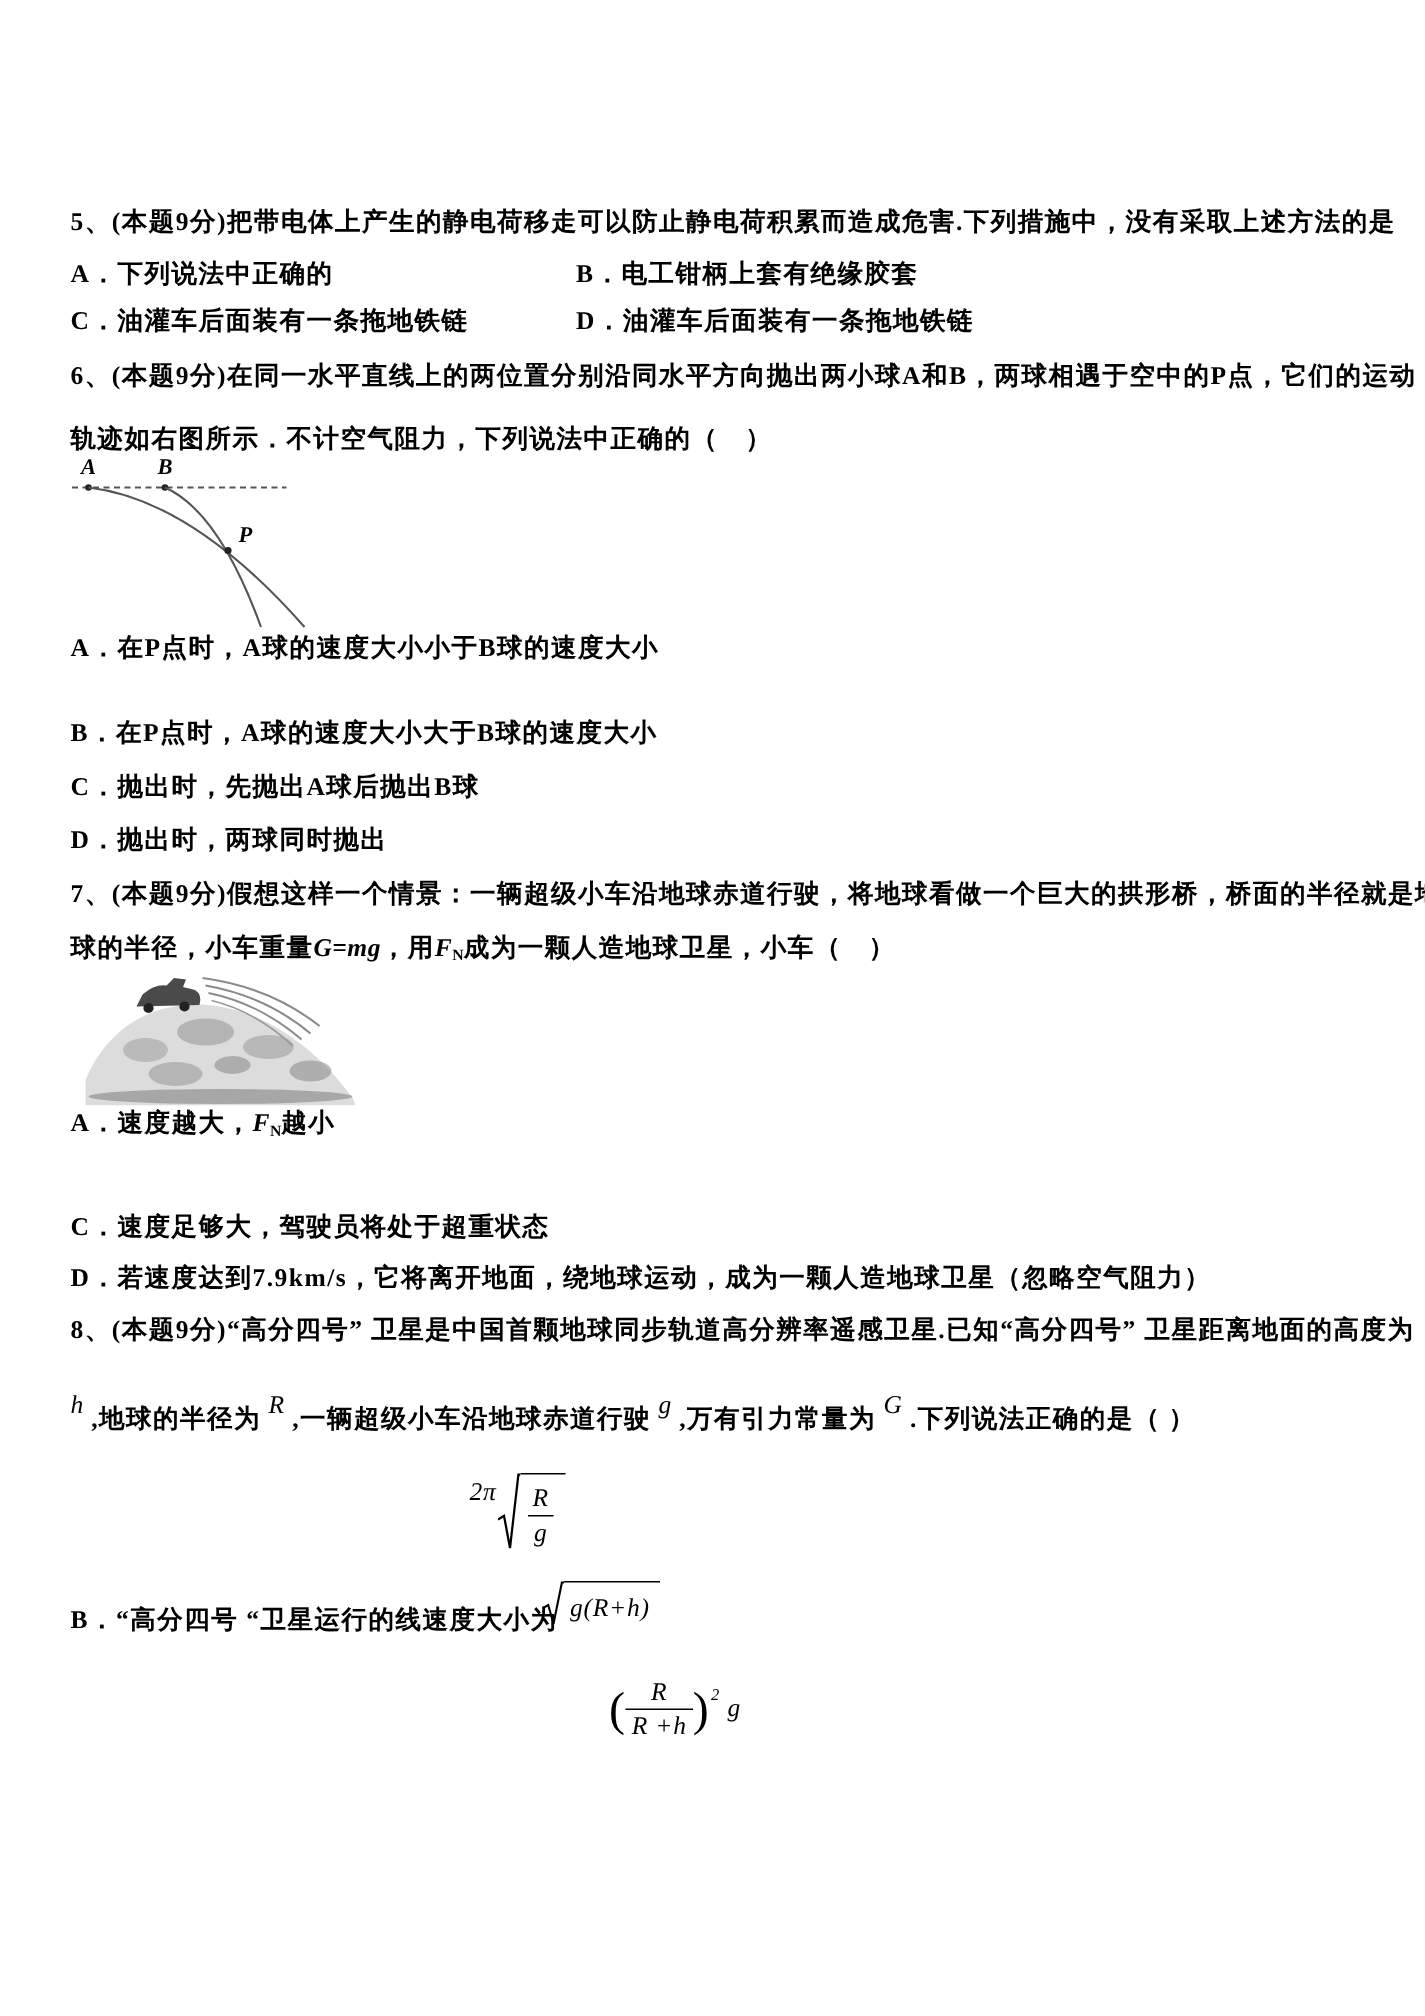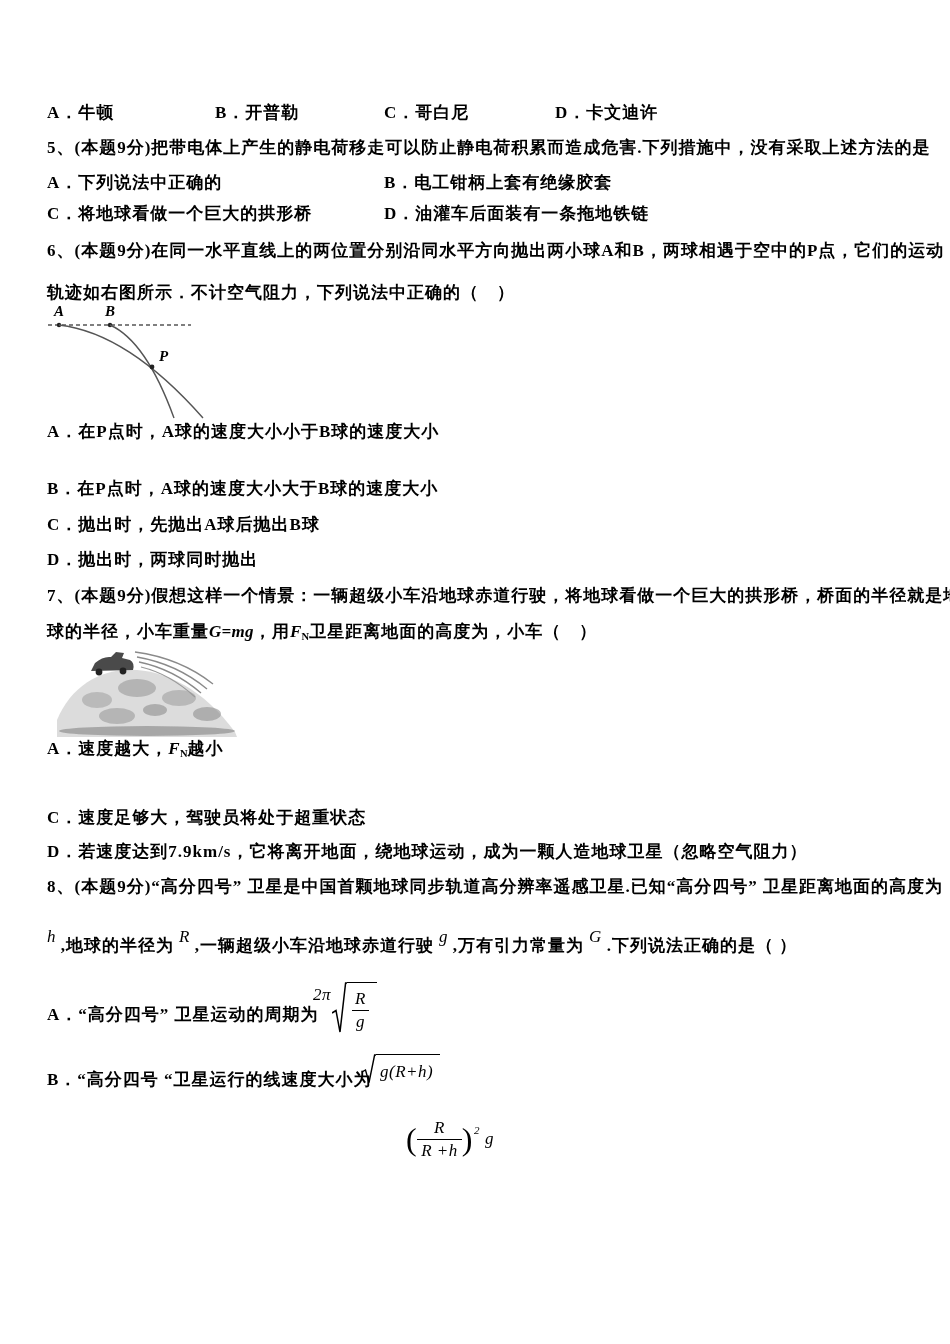--- a/index.html
+++ b/index.html
@@ -26,30 +26,27 @@
   .paren { font-size:32px; font-style:normal; font-weight:normal; line-height:0.9; }
   .exp { font-size:11px; align-self:flex-start; margin-top:6px; margin-left:1px; }
   .tail { margin-left:5px; }
   svg text { font-family:"Liberation Serif", serif; }
 </style>
 </head>
 <body>
 
 <div class="page">
 
-  <div class="line" style="top:101px">
-    <span class="cell w1">A．牛顿</span><span class="cell w2">B．开普勒</span><span class="cell w3">C．哥白尼</span><span class="cell">D．卡文迪许</span>
-  </div>
 
   <div class="line" style="top:136px">5、(本题9分)把带电体上产生的静电荷移走可以防止静电荷积累而造成危害.下列措施中，没有采取上述方法的是</div>
   <div class="line" style="top:171px">
     <span class="cell col2">A．下列说法中正确的</span><span class="cell">B．电工钳柄上套有绝缘胶套</span>
   </div>
   <div class="line" style="top:202px">
-    <span class="cell col2">C．将地球看做一个巨大的拱形桥</span><span class="cell">D．油灌车后面装有一条拖地铁链</span>
+    <span class="cell col2">C．油灌车后面装有一条拖地铁链</span><span class="cell">D．油灌车后面装有一条拖地铁链</span>
   </div>
 
   <div class="line" style="top:239px">6、(本题9分)在同一水平直线上的两位置分别沿同水平方向抛出两小球A和B，两球相遇于空中的P点，它们的运动</div>
   <div class="line" style="top:281px">轨迹如右图所示．不计空气阻力，下列说法中正确的（　）</div>
 
   <svg style="position:absolute; left:46px; top:303px" width="162" height="120" viewBox="0 0 162 120">
     <line x1="2" y1="22" x2="145" y2="22" stroke="#555" stroke-width="1.4" stroke-dasharray="4 3"></line>
     <circle cx="13" cy="22" r="2.2" fill="#222"></circle>
     <circle cx="64" cy="22" r="2.2" fill="#222"></circle>
     <path d="M13 22 Q 82 30 157 115" fill="none" stroke="#555" stroke-width="1.4"></path>
@@ -60,21 +57,21 @@
     <text x="113" y="58" style="font:italic bold 15px 'Liberation Serif', serif">P</text>
   </svg>
 
   <div class="line" style="top:420px">A．在P点时，A球的速度大小小于B球的速度大小</div>
   <div class="line" style="top:513px">C．抛出时，先抛出A球后抛出B球</div>
   <div class="line" style="top:477px">B．在P点时，A球的速度大小大于B球的速度大小</div>
   <div class="line" style="top:548px">D．抛出时，两球同时抛出</div>
 
   <div class="line" style="top:584px">7、(本题9分)假想这样一个情景：一辆超级小车沿地球赤道行驶，将地球看做一个巨大的拱形桥，桥面的半径就是地</div>
   <div class="line" style="top:620px">
-    <span>球的半径，小车重量</span><span class="math-inline">G=mg</span><span>，用</span><span class="math-inline">F</span><span class="sub">N</span><span>卫星距离地面的高度为，小车（　）</span>
+    <span>球的半径，小车重量</span><span class="math-inline">G=mg</span><span>，用</span><span class="math-inline">F</span><span class="sub">N</span><span>成为一颗人造地球卫星，小车（　）</span>
   </div>
 
   <svg style="position:absolute; left:55px; top:642px" width="185" height="95" viewBox="0 0 185 95">
     <path d="M 2 78 C 30 10 120 8 180 90 L 182 95 L 2 95 Z" fill="#dcdcdc"></path>
     <ellipse cx="42" cy="58" rx="15" ry="8" fill="#a8a8a8" opacity="0.65"></ellipse>
     <ellipse cx="82" cy="46" rx="19" ry="9" fill="#9a9a9a" opacity="0.6"></ellipse>
     <ellipse cx="124" cy="56" rx="17" ry="8" fill="#a0a0a0" opacity="0.6"></ellipse>
     <ellipse cx="152" cy="72" rx="14" ry="7" fill="#8f8f8f" opacity="0.6"></ellipse>
     <ellipse cx="62" cy="74" rx="18" ry="8" fill="#969696" opacity="0.55"></ellipse>
     <ellipse cx="100" cy="68" rx="12" ry="6" fill="#7d7d7d" opacity="0.5"></ellipse>
@@ -92,21 +89,20 @@
     <span>A．速度越大，</span><span class="math-inline">F</span><span class="sub">N</span><span>越小</span>
   </div>
   <div class="line" style="top:806px">C．速度足够大，驾驶员将处于超重状态</div>
   <div class="line" style="top:840px">D．若速度达到7.9km/s，它将离开地面，绕地球运动，成为一颗人造地球卫星（忽略空气阻力）</div>
 
   <div class="line" style="top:875px">8、(本题9分)“高分四号” 卫星是中国首颗地球同步轨道高分辨率遥感卫星.已知“高分四号” 卫星距离地面的高度为</div>
   <div class="line" style="top:934px">
     <span class="raised" style="margin-left:0">h</span><span>,地球的半径为</span><span class="raised">R</span><span>,一辆超级小车沿地球赤道行驶</span><span class="raised">g</span><span>,万有引力常量为</span><span class="raised">G</span><span>.下列说法正确的是（ ）</span>
   </div>
 
-  <div class="line" style="top:1003px">A．“高分四号” 卫星运动的周期为</div>
   <div class="formula" style="left:313px; top:982px">
     <span class="coef">2π</span>
     <span class="sqrt">
       <svg width="15" height="54" viewBox="0 0 15 54" preserveAspectRatio="none">
           <path d="M0 31 L4 28.5 L8 50 L13.6 1 L15 1" fill="none" stroke="#000" stroke-width="1.5"></path>
         </svg>
       <span class="radicand" style="height:54px">
         <span class="frac">
           <span class="num">R</span>
           <span class="den">g</span>

